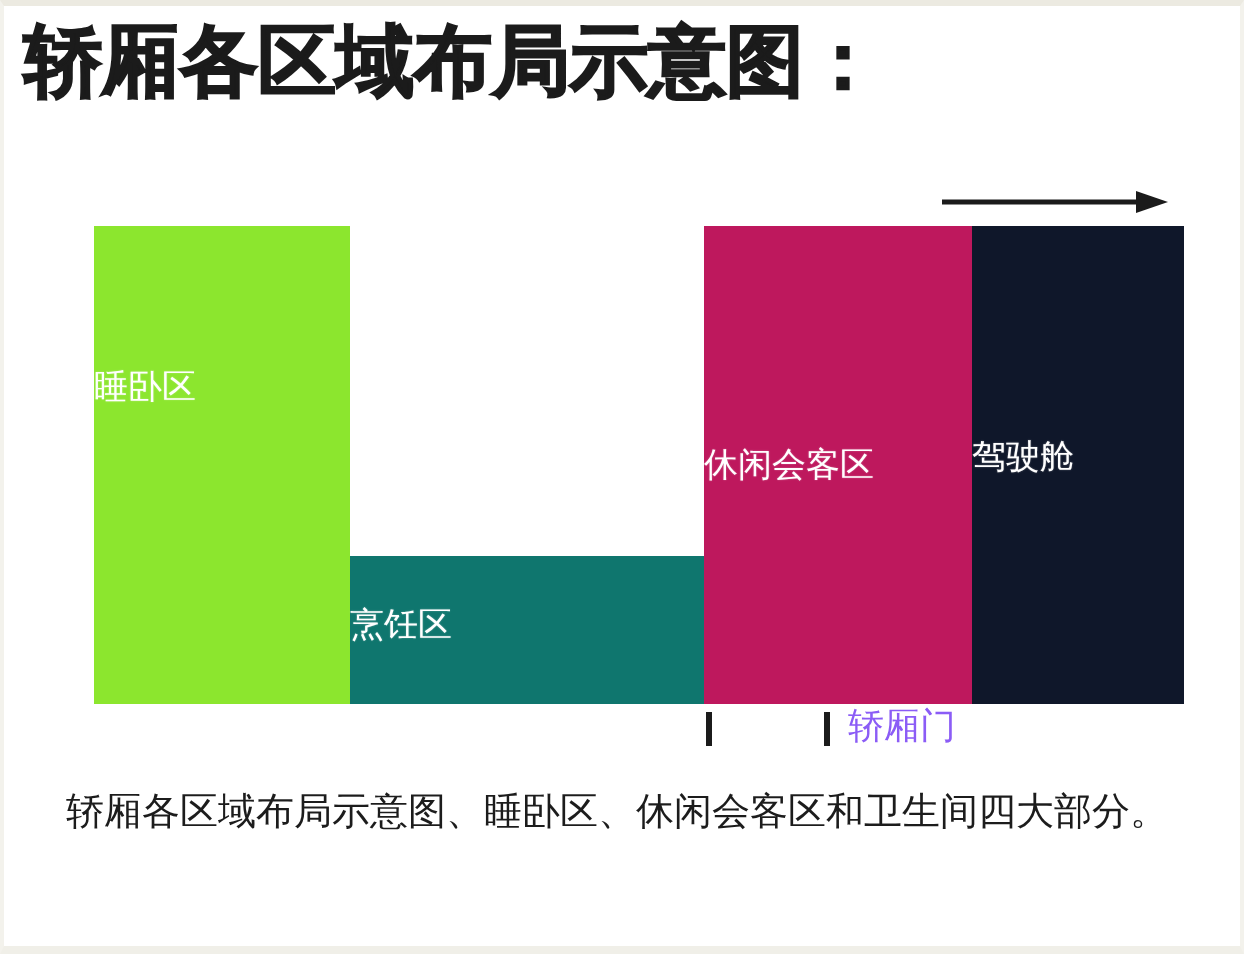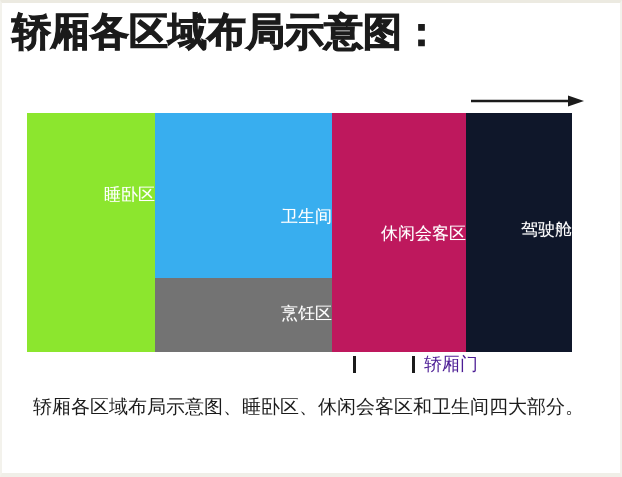--- a/index.html
+++ b/index.html
@@ -75,21 +75,22 @@
     left: 27px;
     top: 113px;
     width: 545px;
     height: 239px;
   }
   .zone {
     position: absolute;
     box-sizing: border-box;
     display: flex;
     align-items: center;
-    justify-content: flex-end;
+    justify-content: flex-start;
+    margin-left: 20px;
   }
   .zone-label {
     color: #ffffff;
     font-size: 17px;
     line-height: 22px;
     white-space: nowrap;
     text-shadow: 0 0 1px rgba(255,255,255,0.35);
   }
 
   
@@ -114,21 +115,21 @@
     background: #1b1b1b;
   }
   .door-tick-1 { left: 353px; top: 356px; }
   .door-tick-2 { left: 412px; top: 356px; }
   .door-label {
     position: absolute;
     left: 424px;
     top: 353px;
     font-size: 18px;
     line-height: 22px;
-    color: #4c1d95;
+    color: #8b5cf6;
     white-space: nowrap;
     text-align: center;
   }
 
   
   .caption {
     position: absolute;
     left: 33px;
     top: 392px;
     width: 560px;
@@ -150,25 +151,22 @@
       <polygon points="98,1.5 114,7 98,12.5" fill="#1b1b1b"></polygon>
     </svg>
   </div>
 
   <div class="cabin">
 
     <div class="zone zone-sleep" style="background:#8CE62E">
       <span class="zone-label">睡卧区</span>
     </div>
 
-    <div class="zone zone-bath" style="background:#38AEEF">
-      <span class="zone-label">卫生间</span>
-    </div>
 
-    <div class="zone zone-kitchen" style="background:#737373">
+    <div class="zone zone-kitchen" style="background:#0f766e">
       <span class="zone-label">烹饪区</span>
     </div>
 
     <div class="zone zone-lounge" style="background:#be185d">
       <span class="zone-label">休闲会客区</span>
     </div>
 
     <div class="zone zone-cockpit" style="background:#0f172a">
       <span class="zone-label">驾驶舱</span>
     </div>

